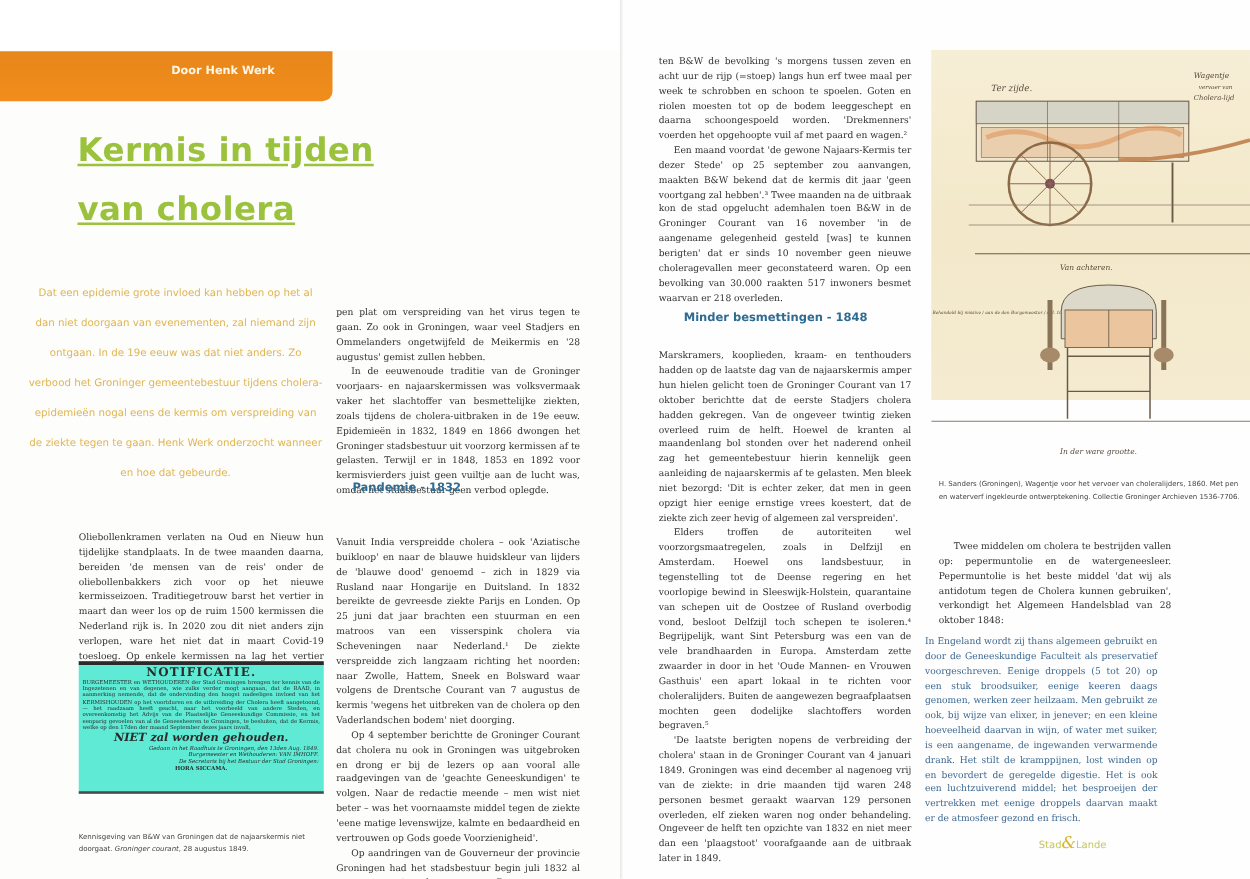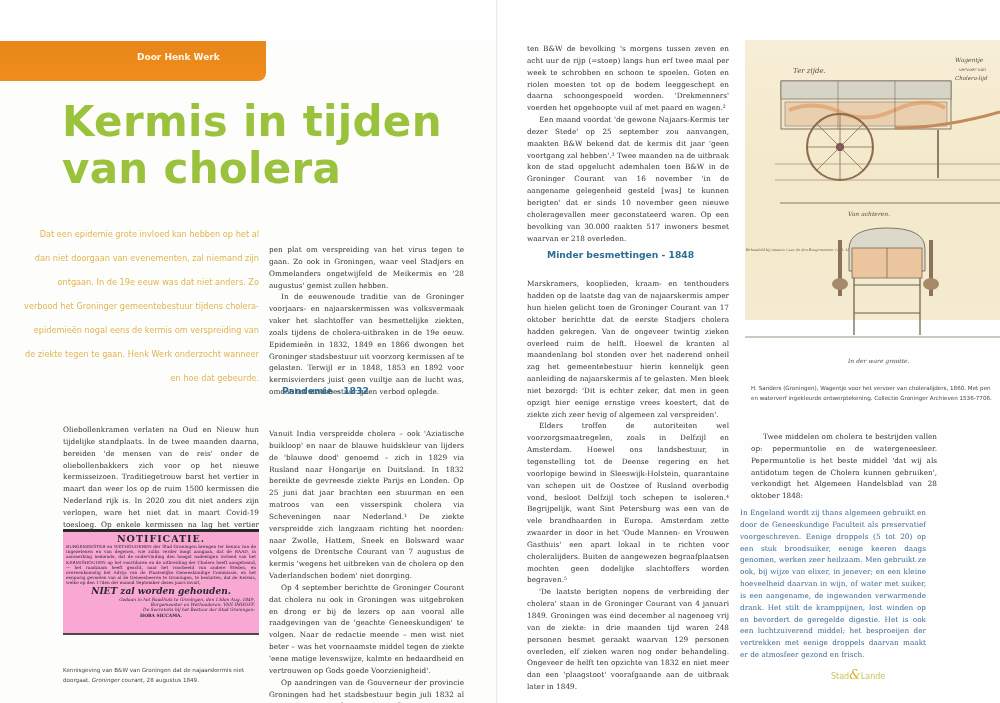--- a/index.html
+++ b/index.html
@@ -10,42 +10,42 @@
   .page.right { left:498px; width:502px; background:#fefefe; }
   .spine { position:absolute; left:496px; top:0; width:3px; height:703px;
            background:linear-gradient(90deg,#e4e6e6,#f4f5f5,#e9ebeb); }
 
   .author-tab { position:absolute; left:0; top:0; width:266px; height:40px;
                 background:linear-gradient(180deg,#e7861a,#f08d1c); border-bottom-right-radius:8px; }
   .author-tab span { position:absolute; left:137px; top:11px; color:#fff6e6;
                      font-family:"DejaVu Sans", sans-serif; font-weight:bold; font-size:9px; }
 
   .title { position:absolute; left:62px; top:57px; margin:0; color:#9ac23c;
-           font-family:"DejaVu Sans", sans-serif; font-weight:bold; font-size:42px; line-height:47px; letter-spacing:0.3px; }
+           font-family:"DejaVu Sans", sans-serif; font-weight:bold; font-size:26px; line-height:47px; letter-spacing:0.3px;text-decoration:underline; }
 
-  .intro { position:absolute; left:22px; top:181px; width:237px; text-align:right;
+  .intro { position:absolute; left:22px; top:181px; width:237px; text-align:center;
            color:#e0b551; font-family:"DejaVu Sans", sans-serif; font-size:8.2px; line-height:24px; }
 
   .col { position:absolute; font-size:7.3px; line-height:11.85px; text-align:justify; color:#333; }
   .col p { margin:0; }
   .col p.indent { text-indent:12px; }
   .col p.noind { text-indent:0; }
 
   .col1 { left:63px; top:383px; width:196px; }
   .col2 { left:269px; top:203px; width:195px; }
   .col3 { left:527px; top:43px; width:202px; }
   .col4 { left:751px; top:431px; width:186px; }
   .col4-quote { left:740px; top:507px; width:186px; color:#3e6a93; }
 
   .subhead { position:absolute; color:#2f6c93; font-family:"DejaVu Sans", sans-serif; font-weight:bold; font-size:9.2px; }
   .sub1 { left:282px; top:344px;text-align:right; }
   .sub2 { left:547px; top:249px;text-align:center; }
 
   .clipping { position:absolute; left:63px; top:488px; width:196px; height:101px;
-              background:#f9a8d4; border-top:3px solid #2a2a2a; border-bottom:2px solid #4a4a4a; overflow:hidden;
+              background:#5eead4; border-top:3px solid #2a2a2a; border-bottom:2px solid #4a4a4a; overflow:hidden;
               font-family:"DejaVu Serif", serif; color:#2b2b2b; }
   .clip-head { text-align:center; font-weight:bold; font-size:9.5px; letter-spacing:1px; margin-top:1px; }
   .clip-body { font-size:4.3px; line-height:5.2px; padding:0 3px; text-align:justify; }
   .clip-big { text-align:center; font-weight:bold; font-style:italic; font-size:9px; line-height:11px; }
   .clip-foot { font-size:4.4px; line-height:5.3px; text-align:right; padding-right:4px; font-style:italic; }
   .clip-sign { text-align:center; font-size:4.4px; font-weight:bold; }
 
   .caption { position:absolute; font-family:"DejaVu Sans", sans-serif; font-size:5.6px; line-height:9.5px; color:#444; }
   .cap1 { left:63px; top:625px; width:200px; }
   .cap2 { left:751px; top:384px; width:245px; }

